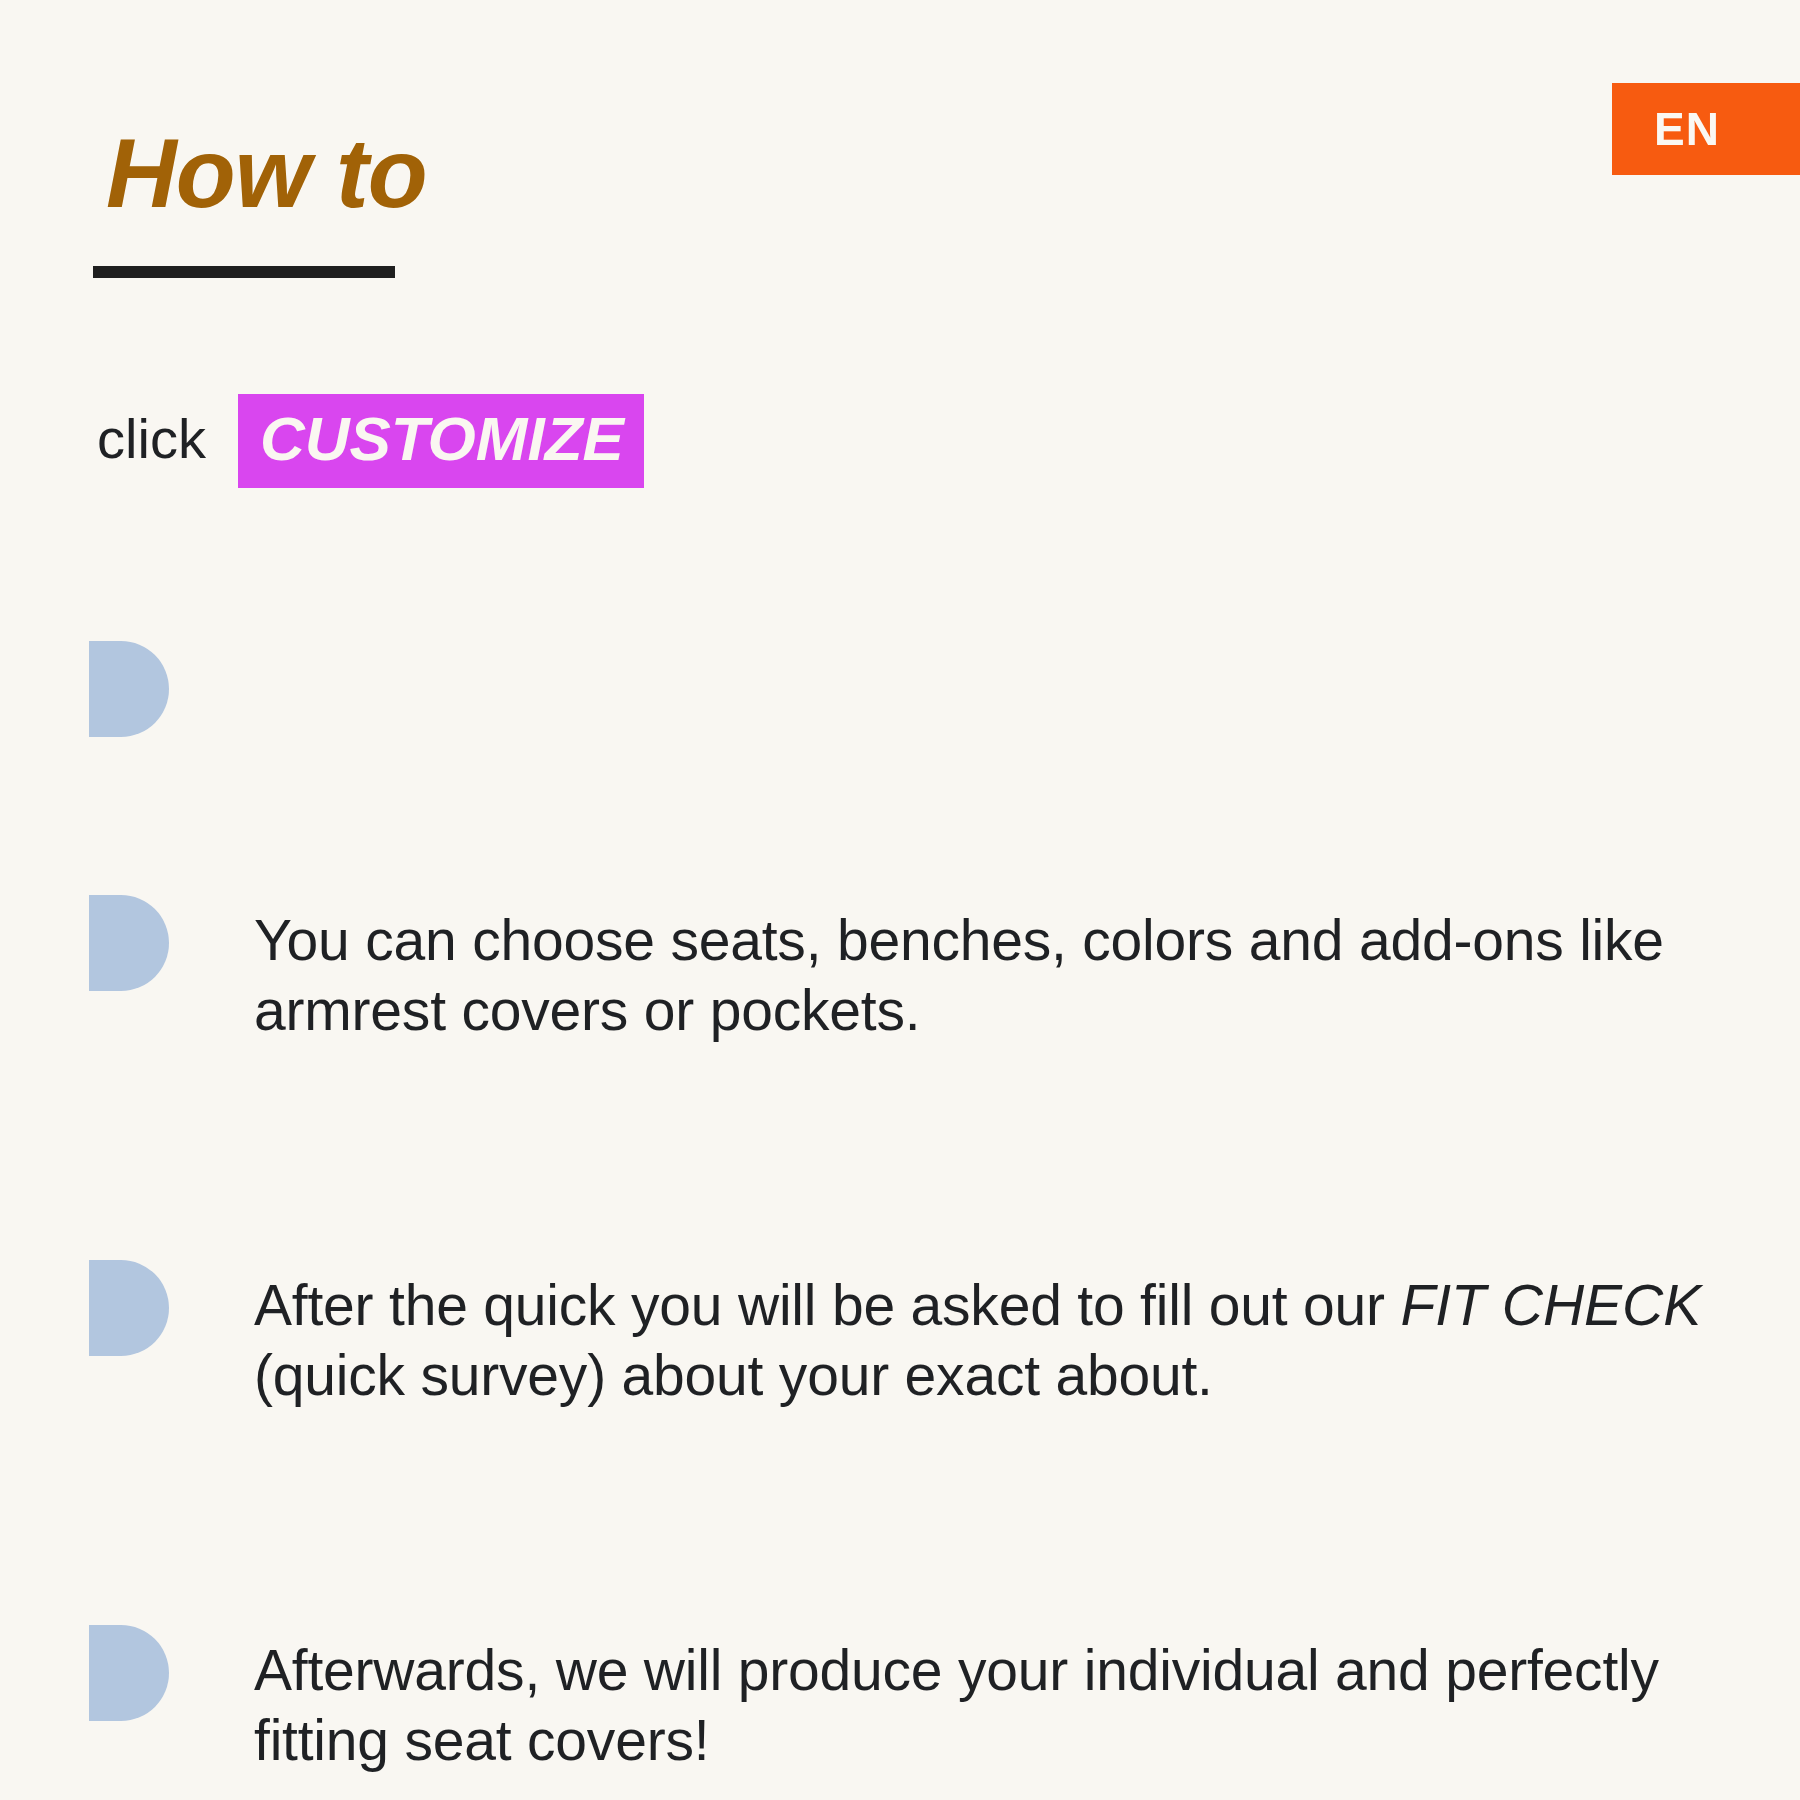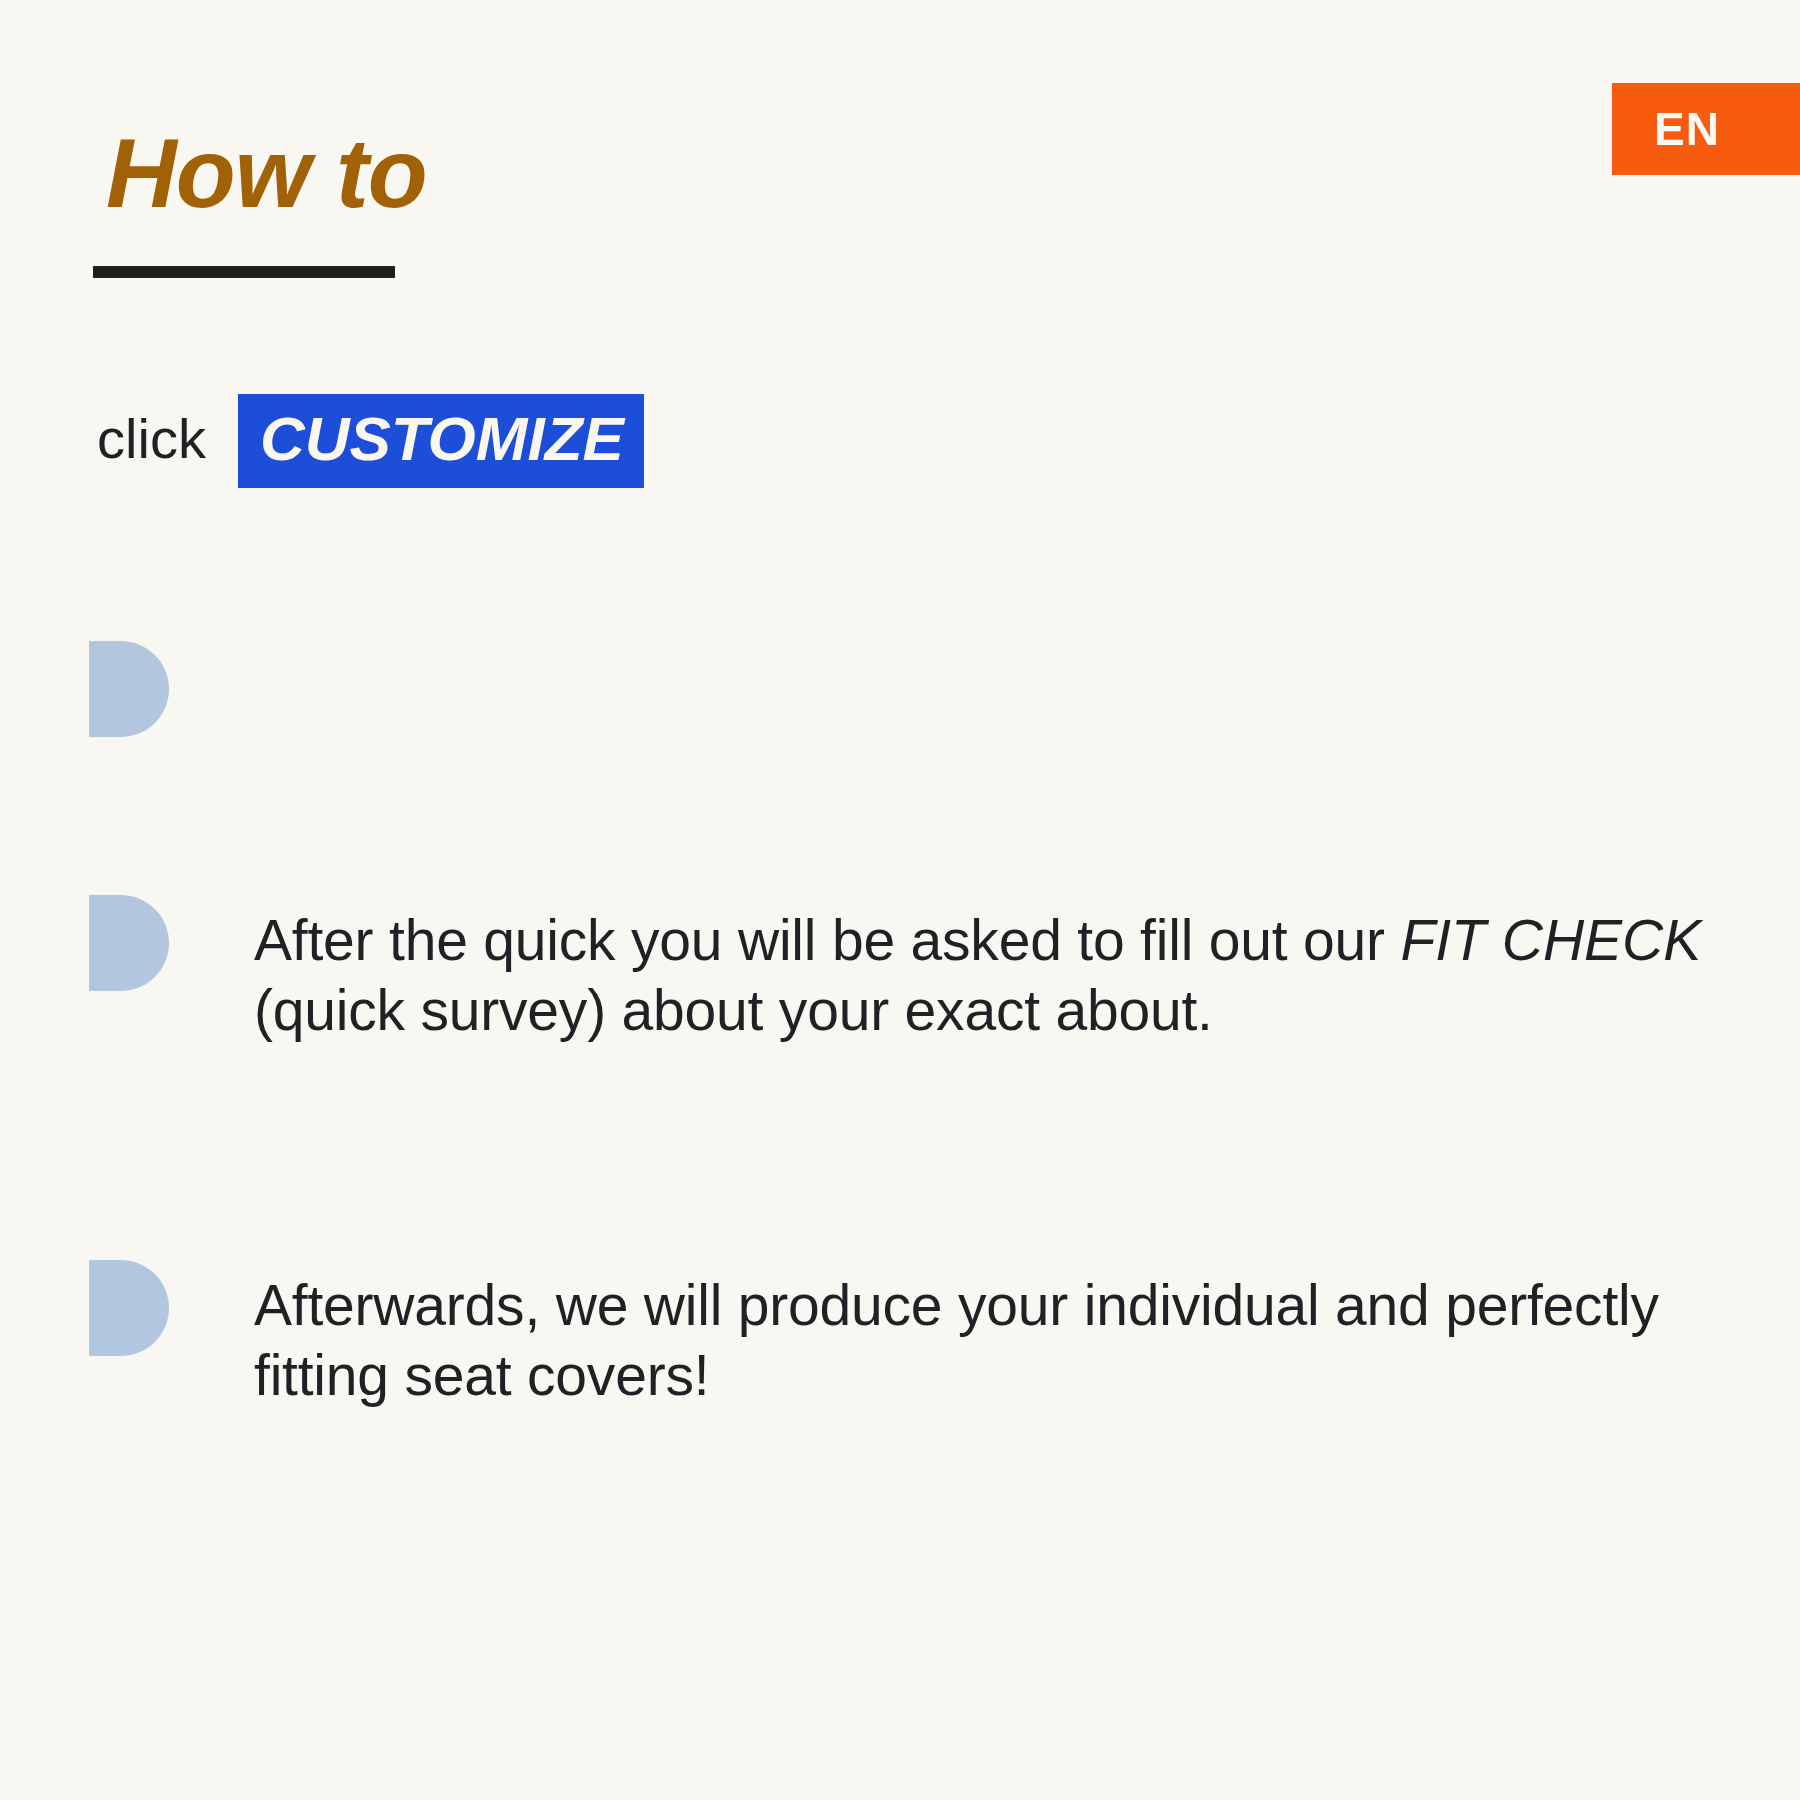--- a/index.html
+++ b/index.html
@@ -83,21 +83,21 @@
   .click-word {
     font-family: "Liberation Sans", sans-serif;
     font-size: 56px;
     font-weight: 400;
     color: #1F2124;
     line-height: 1;
     padding-bottom: 4px;
   }
   .customize-chip {
     margin-left: 32px;
-    background: #1d4ed8;
+    background: #d946ef;
     height: 94px;
     display: flex;
     align-items: center;
     padding: 0 20px 0 22px;
     box-sizing: border-box;
   }
   .customize-label {
     font-family: "Liberation Sans", sans-serif;
     font-size: 62px;
     font-weight: 700;
@@ -168,20 +168,24 @@
       <span class="customize-label">CUSTOMIZE</span>
     </span>
   </div>
 
   <div class="bullet-list">
 
     <div class="bullet-item">
       <span class="bullet-marker"></span>
     </div>
 
+    <div class="bullet-item">
+      <span class="bullet-marker"></span>
+      <p class="bullet-text"><span>You can choose seats, benches, colors and add-ons like armrest covers or pockets.</span><span class="strong"></span><span></span></p>
+    </div>
 
     <div class="bullet-item">
       <span class="bullet-marker"></span>
       <p class="bullet-text"><span>After the quick you will be asked to fill out our </span><span class="strong">FIT CHECK</span><span> (quick survey) about your exact about.</span></p>
     </div>
 
     <div class="bullet-item">
       <span class="bullet-marker"></span>
       <p class="bullet-text"><span>Afterwards, we will produce your individual and perfectly fitting seat covers!</span><span class="strong"></span><span></span></p>
     </div>

